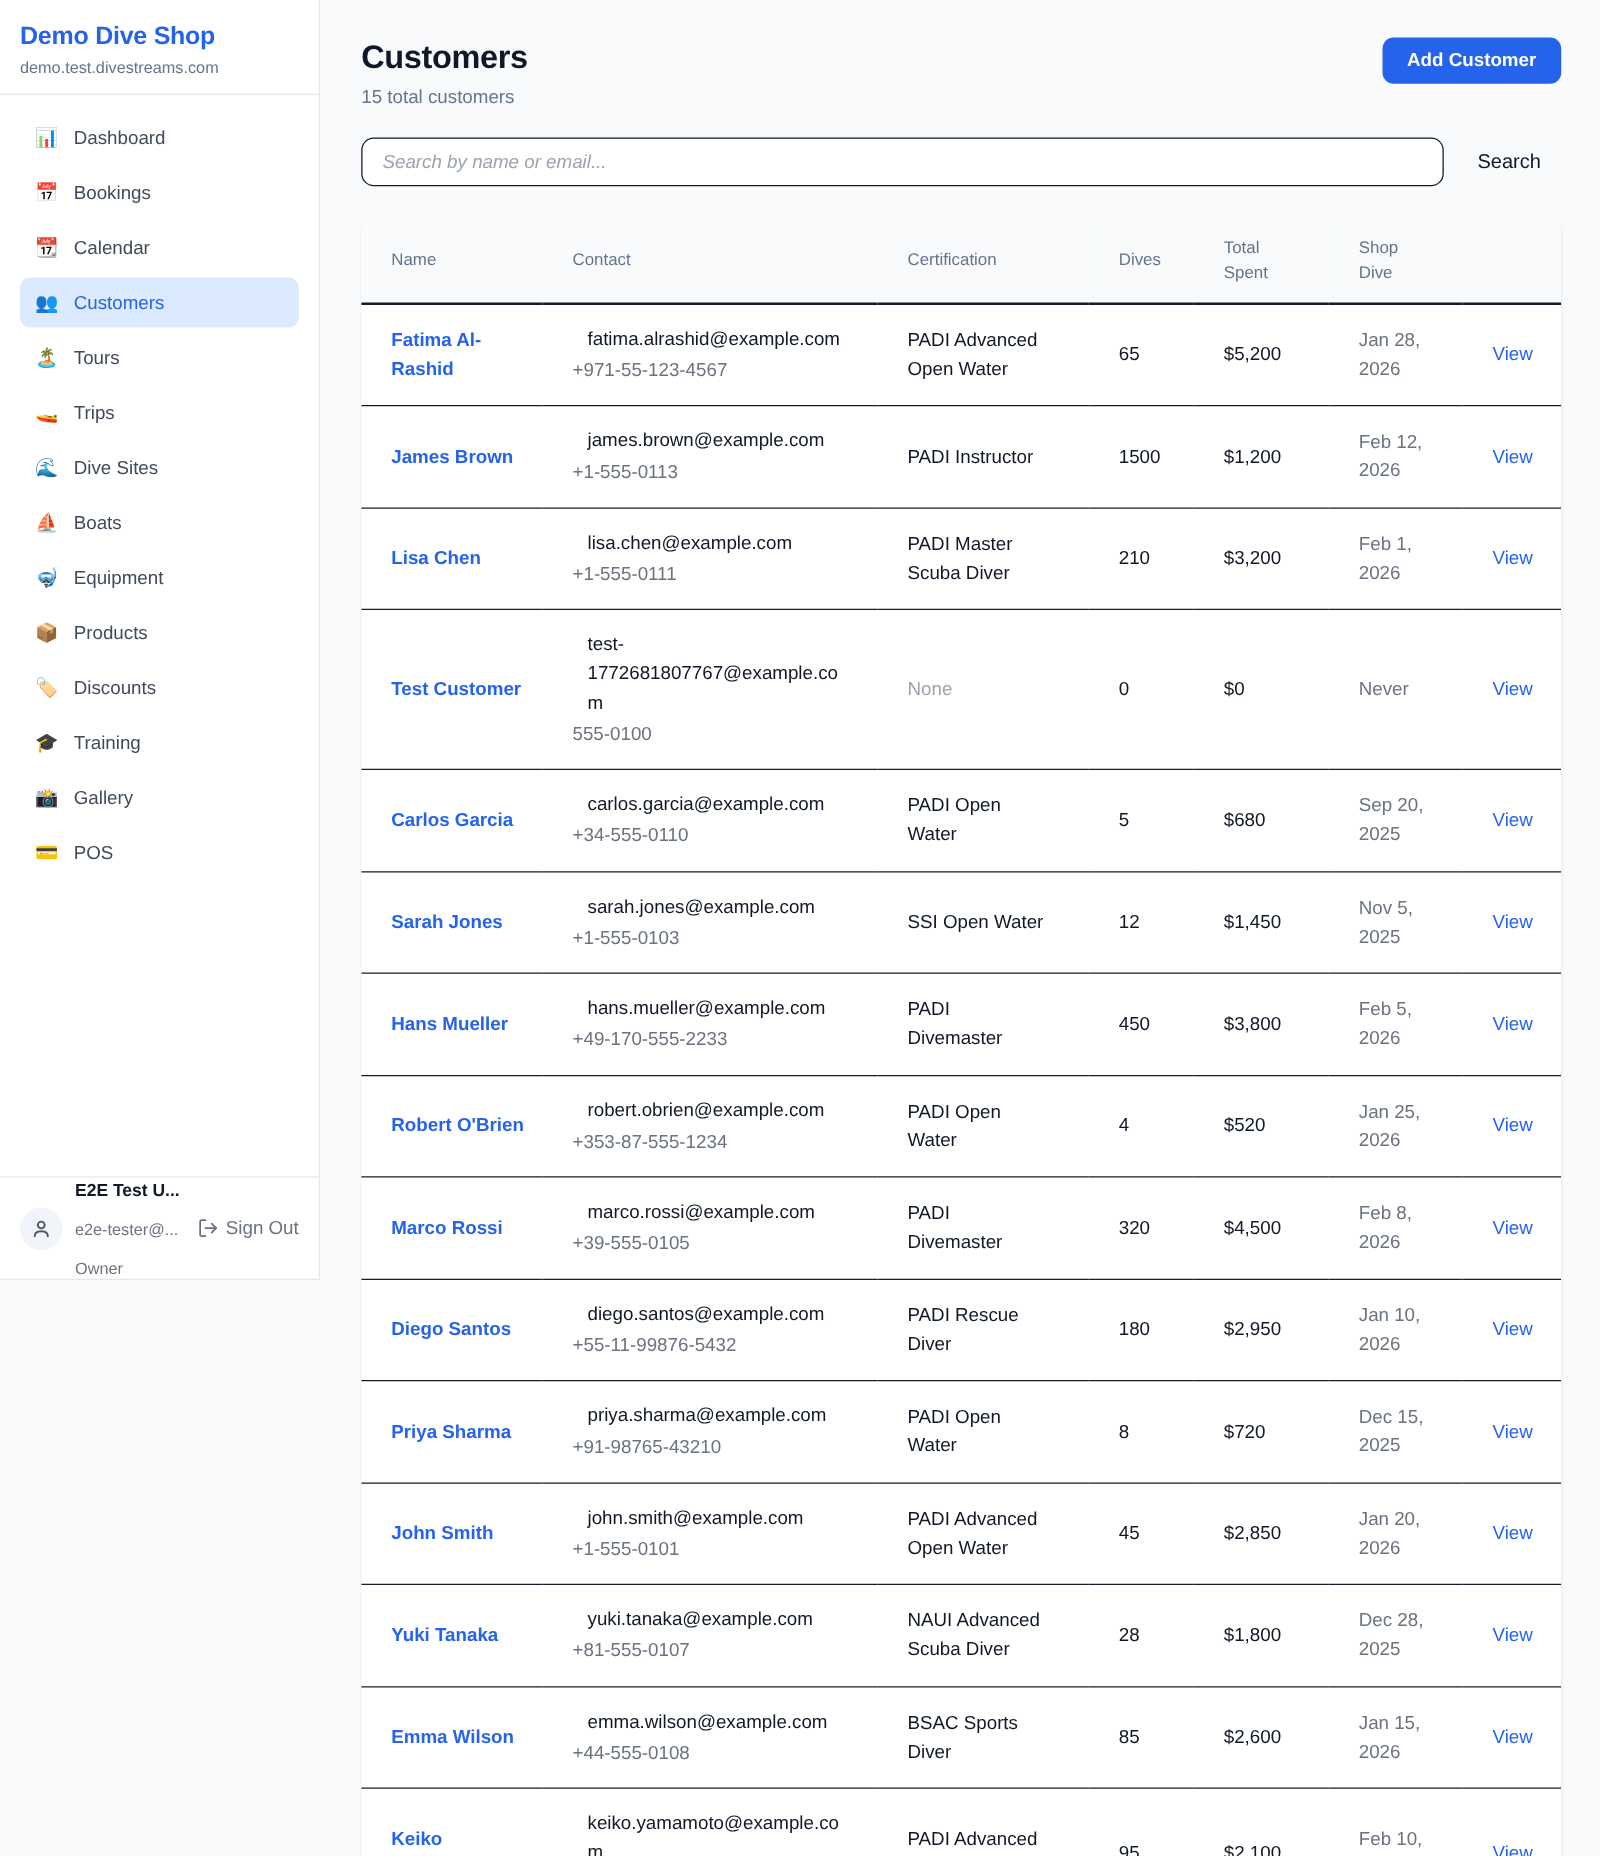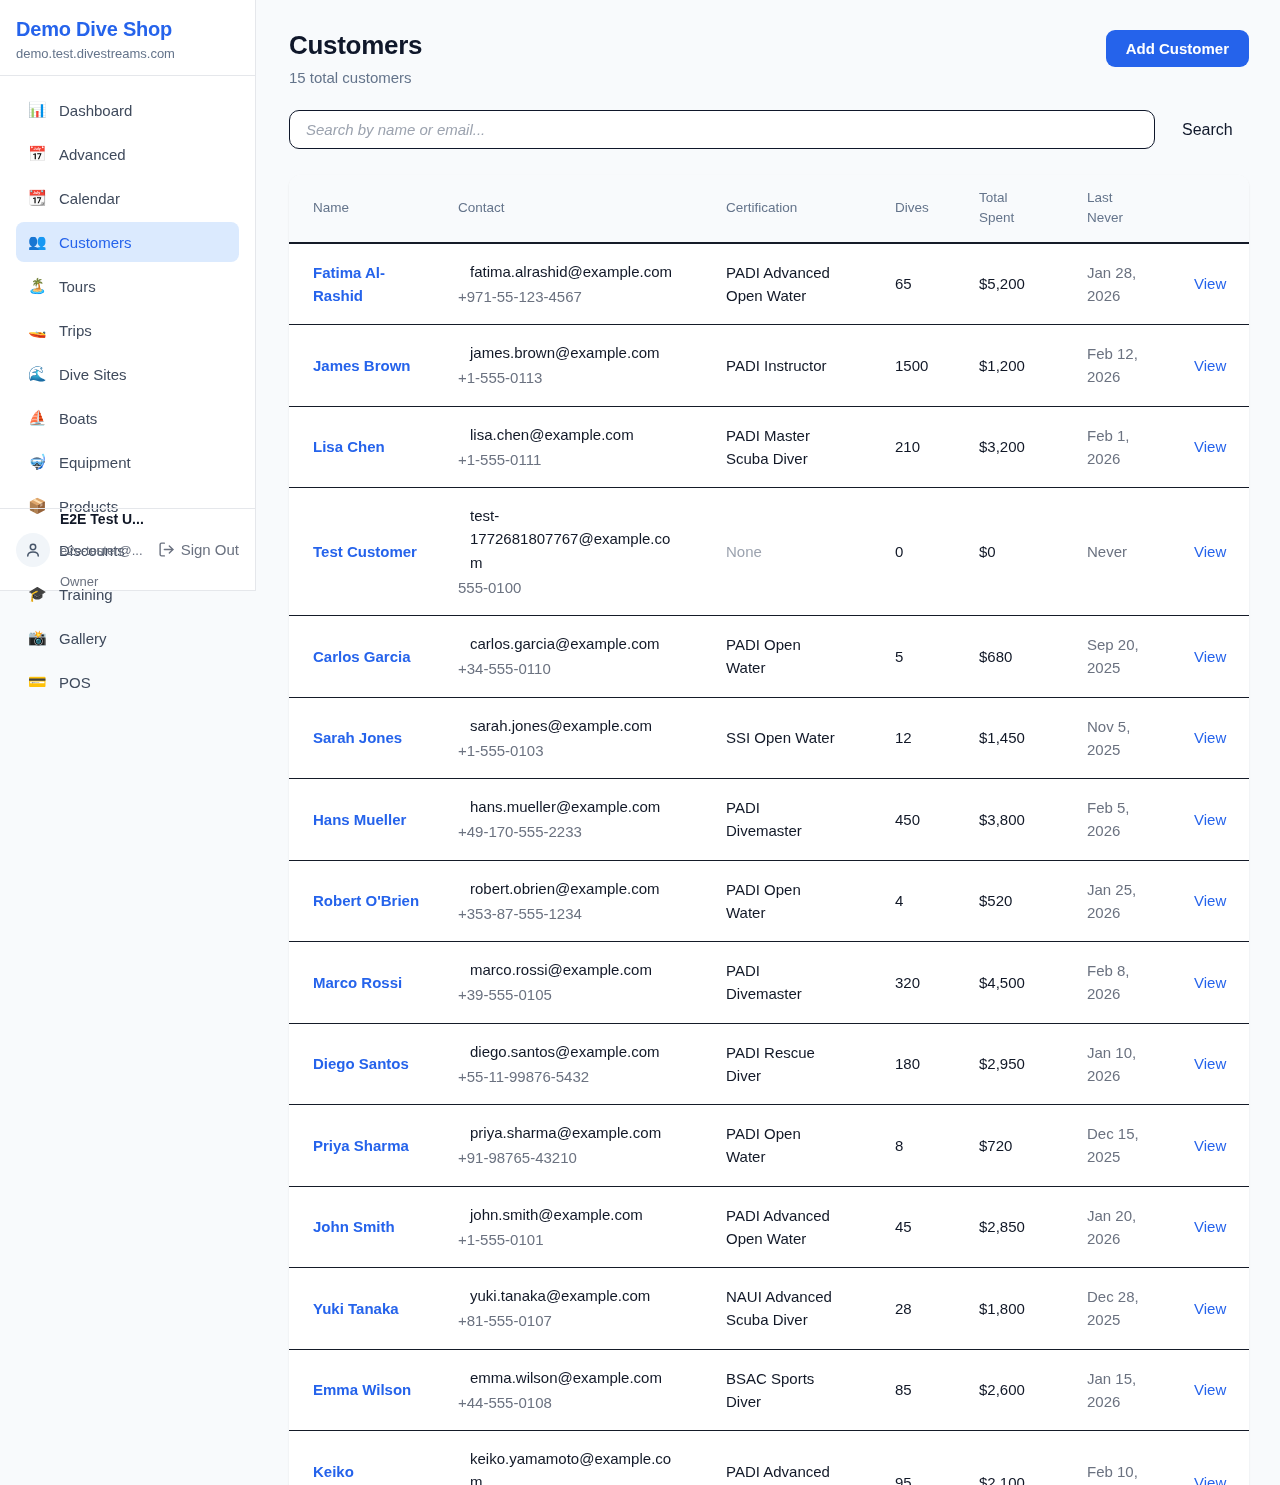--- a/index.html
+++ b/index.html
@@ -4,21 +4,21 @@
 <style>
   * { margin: 0; padding: 0; box-sizing: border-box; }
   html { background: #f8fafc; }
   body {
     width: 1280px; min-height: 1485px; position: relative;
     font-family: "Liberation Sans", "DejaVu Sans", sans-serif;
     background: #f8fafc; color: #0f172a;
   }
   
   .sidebar {
-    position: absolute; top: 0; left: 0; width: 256px; height: 591px;
+    position: absolute; top: 0; left: 0; width: 256px; height: 1024px;
     background: #ffffff; border-right: 1px solid #e5e7eb; border-bottom: 1px solid #e5e7eb;
   }
   .sidebar-header { padding: 18px 16px 14px 16px; border-bottom: 1px solid #e5e7eb; }
   .shop-name { color: #2563eb; font-size: 20px; font-weight: 700; letter-spacing: -0.2px; }
   .shop-domain { color: #64748b; font-size: 13px; margin-top: 5px; }
   .nav { padding: 14px 16px; }
   .nav-item {
     display: flex; align-items: center; gap: 13px; height: 40px; padding: 0 12px;
     margin-bottom: 4px; border-radius: 8px; cursor: pointer;
     color: #3f4a5c; font-size: 15px;
@@ -97,21 +97,21 @@
     <div class="shop-name">Demo Dive Shop</div>
     <div class="shop-domain">demo.test.divestreams.com</div>
   </div>
   <nav class="nav">
       <div class="nav-item">
     <span class="nav-icon">📊</span>
     <span>Dashboard</span>
   </div>
       <div class="nav-item">
     <span class="nav-icon">📅</span>
-    <span>Advanced</span>
+    <span>Bookings</span>
   </div>
       <div class="nav-item">
     <span class="nav-icon">📆</span>
     <span>Calendar</span>
   </div>
       <div class="nav-item active">
     <span class="nav-icon">👥</span>
     <span>Customers</span>
   </div>
       <div class="nav-item">
@@ -203,21 +203,21 @@
           <col style="width:107px">
           <col style="width:79px">
       </colgroup>
       <thead>
         <tr>
           <th>Name</th>
           <th>Contact</th>
           <th>Certification</th>
           <th>Dives</th>
           <th class="th-tight">Total Spent</th>
-          <th class="th-tight">Last Never</th>
+          <th class="th-tight">Shop Dive</th>
           <th></th>
         </tr>
       </thead>
       <tbody>
           <tr>
     <td class="c-name"><a>Fatima Al-Rashid</a></td>
     <td class="c-contact">
       <div class="email">fatima.alrashid@example.com</div>
       <div class="phone">+971-55-123-4567</div>
     </td>

